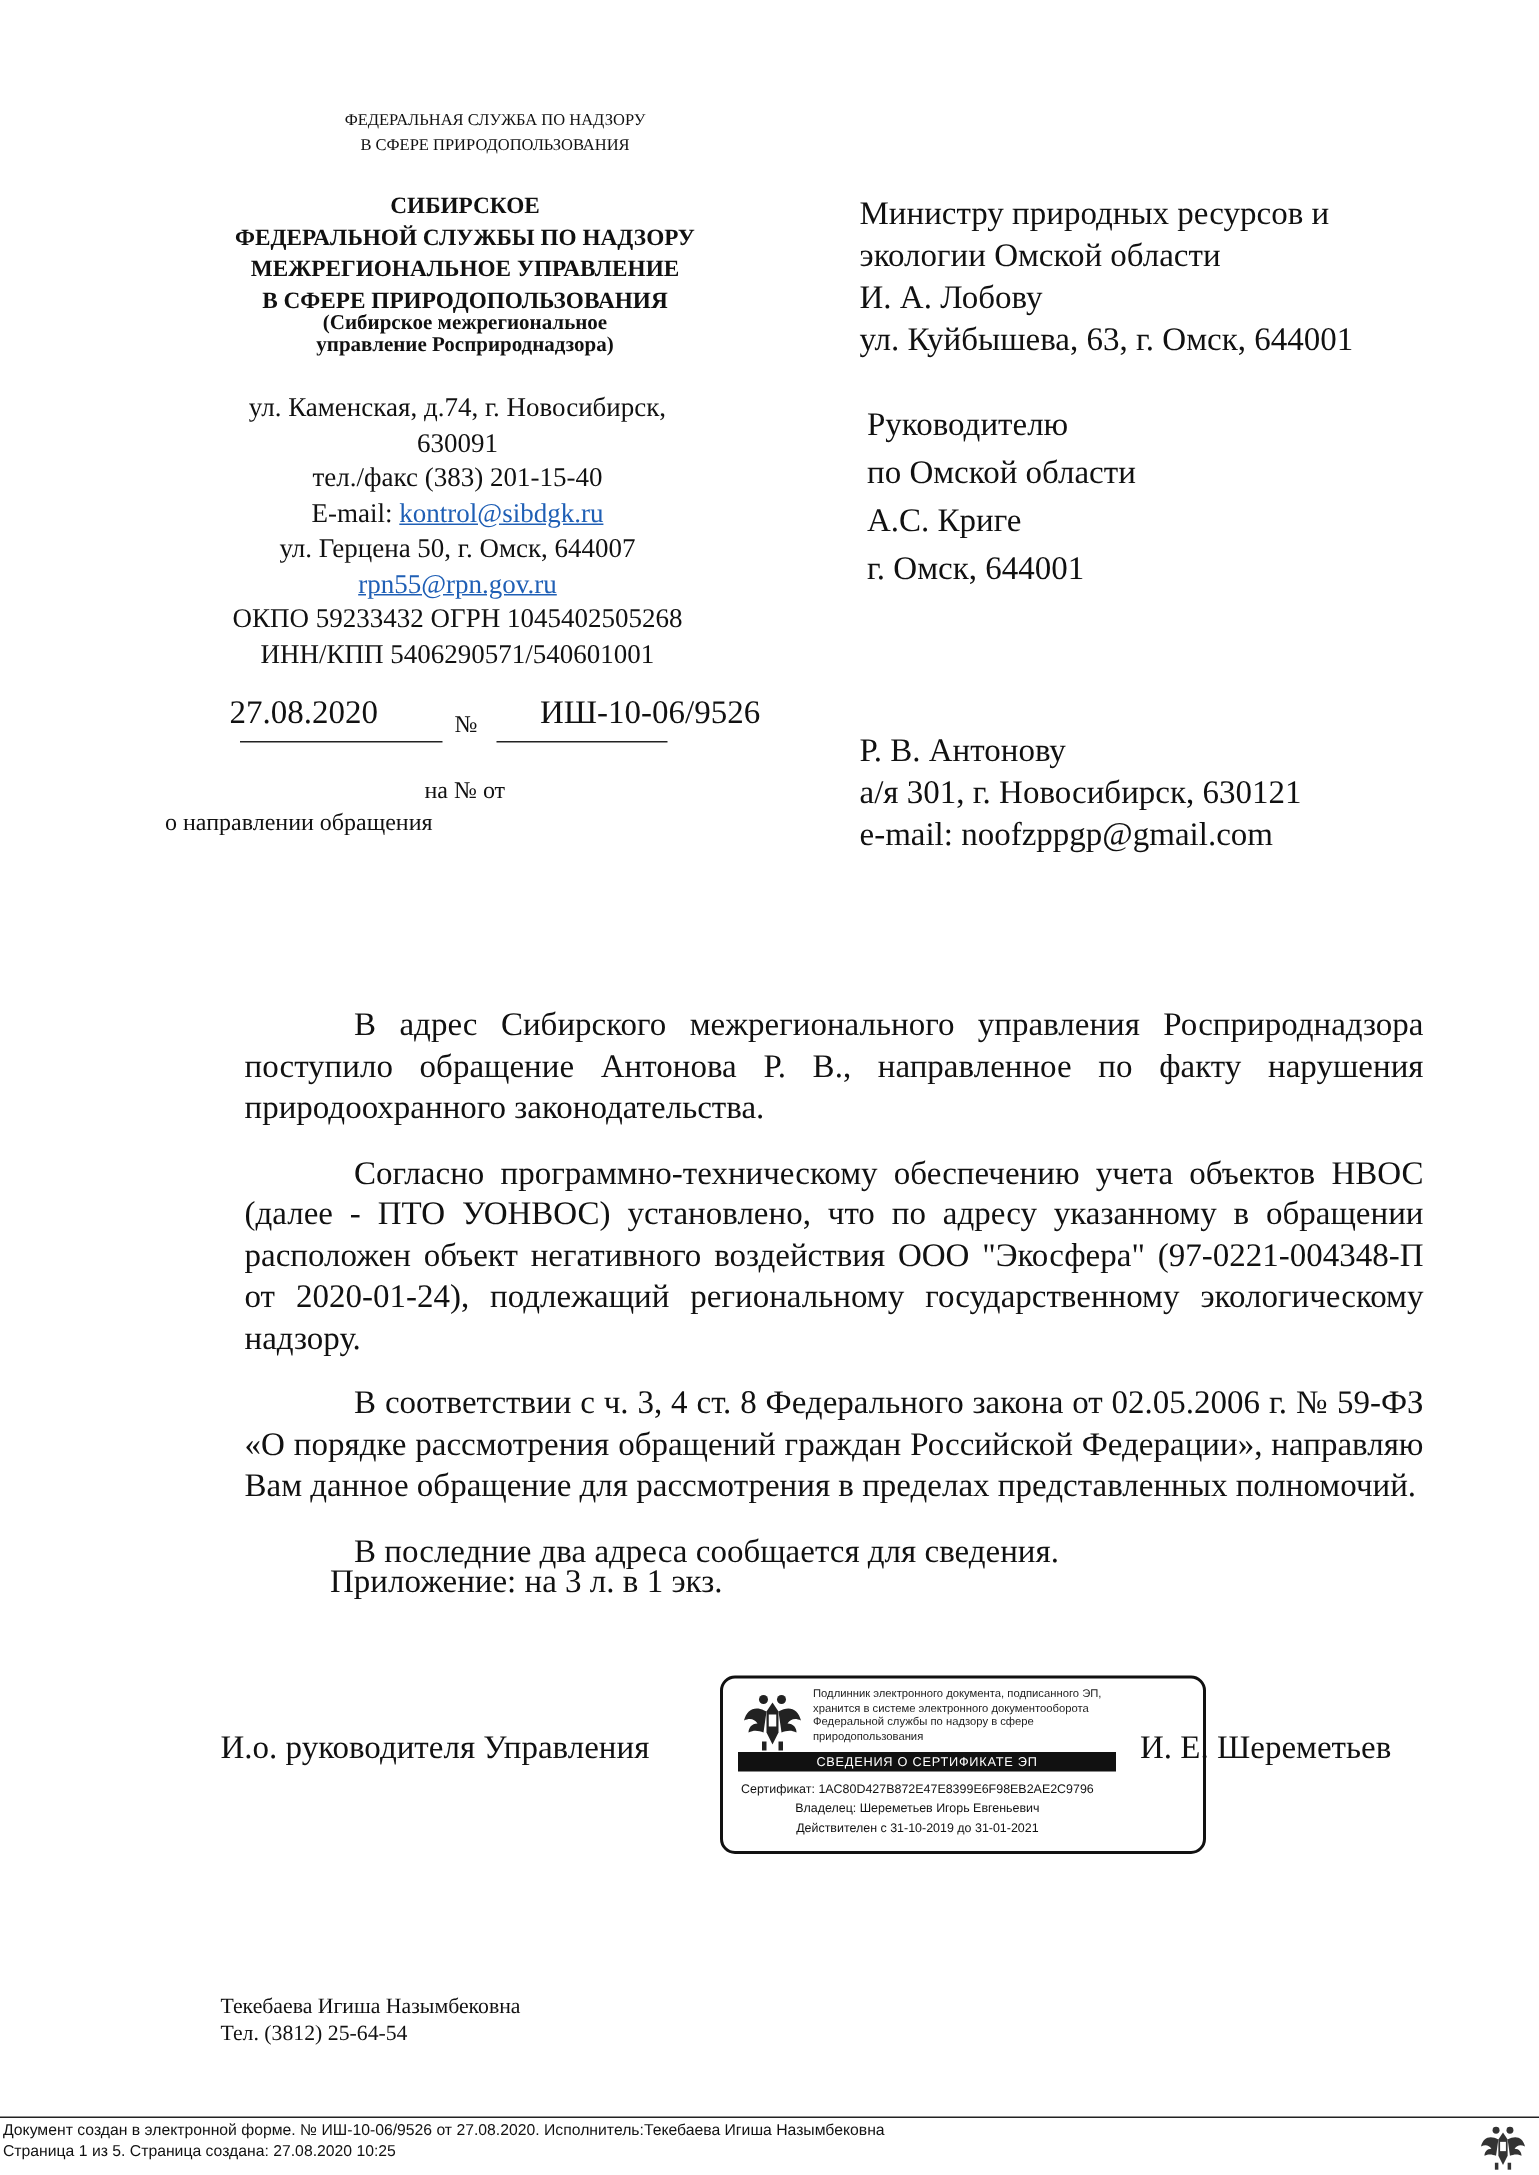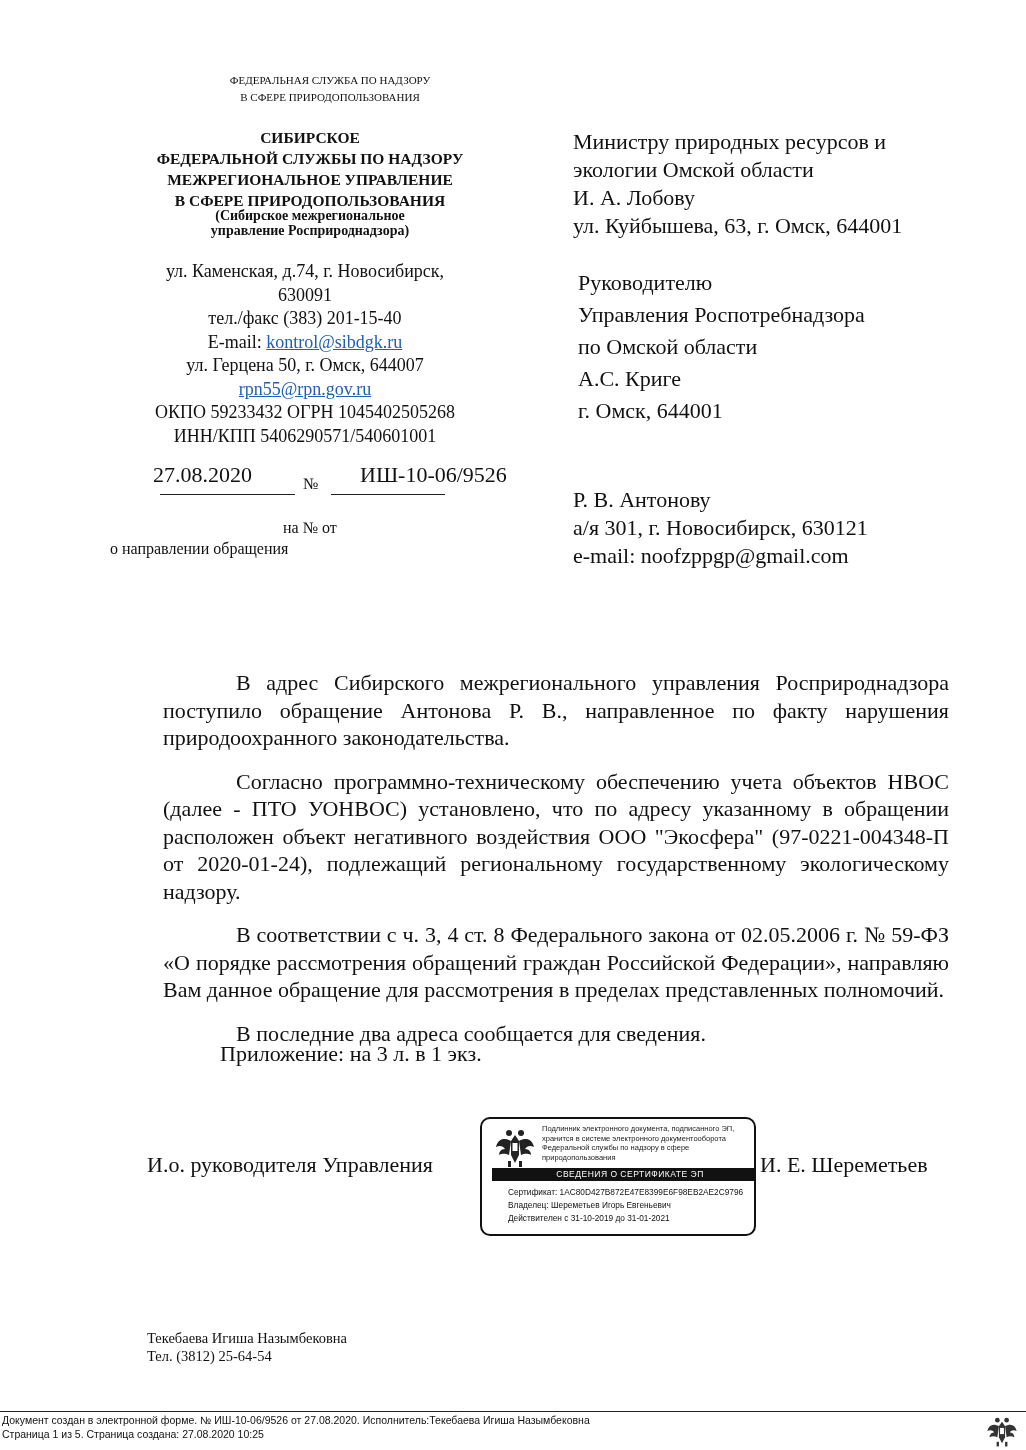--- a/index.html
+++ b/index.html
@@ -21,25 +21,25 @@
     .addr { font-size:22px; line-height:28px; }
     .addr1 { left:573px; top:128px; }
     .addr2 { left:578px; top:267px; line-height:32px; }
     .addr3 { left:573px; top:486px; }
     .body-text { left:147px; top:653px; width:818px; font-size:22px; line-height:27.5px; text-align:justify; }
     .body-text p { margin:16px; text-indent:73px; }
     .body-text p.noind { text-indent:73px; }
     .appendix { left:220px; top:1041px; font-size:22px; }
     .sign-title { left:147px; top:1152px; font-size:22px; }
     .sign-name { left:760px; top:1152px; font-size:22px; }
-    .stamp { left:480px; top:1117px; width:276px; height:119px; border:2px solid #111; border-radius:10px; box-sizing:border-box; font-family:"Liberation Sans", sans-serif; overflow:hidden; }
+    .stamp { left:480px; top:1117px; width:324px; height:119px; border:2px solid #111; border-radius:10px; box-sizing:border-box; font-family:"Liberation Sans", sans-serif; overflow:hidden; }
     .stamp-emblem { position:absolute; left:12px; top:6px; width:42px; height:44px; }
     .stamp-note { position:absolute; left:60px; top:5px; width:210px; font-size:7.5px; line-height:9.6px; color:#222; }
-    .stamp-bar { position:absolute; left:10px; top:49px; width:252px; height:13px; background:#111; color:#fff; font-size:8.5px; line-height:13px; text-align:center; letter-spacing:0.5px;padding-left:12px; }
-    .stamp-lines { position:absolute; left:26px; top:67px; font-size:8.3px; line-height:13px; color:#111; white-space:nowrap; }
+    .stamp-bar { position:absolute; left:10px; top:49px; width:252px; height:13px; background:#111; color:#fff; font-size:8.5px; line-height:13px; text-align:center; letter-spacing:0.5px; }
+    .stamp-lines { position:absolute; left:12px; top:67px; font-size:8.3px; line-height:13px; color:#111; white-space:nowrap;text-align:center; }
     .executor { left:147px; top:1329px; font-size:14.5px; line-height:18px; }
     .footer-line { left:0; top:1411px; width:1026px; height:1px; background:#222; }
     .footer { left:2px; top:1413px; font-family:"Liberation Sans", sans-serif; font-size:10.5px; line-height:14px; }
     .footer-emblem { left:985px; top:1414px; width:34px; height:34px; }
   </style>
 </head>
 <body>
 
 <div class="abs org-top center">
   <div>ФЕДЕРАЛЬНАЯ СЛУЖБА ПО НАДЗОРУ</div>
@@ -78,21 +78,20 @@
 <div class="abs subject">о направлении обращения</div>
 
 <div class="abs addr addr1">
   <div>Министру природных ресурсов и</div>
   <div>экологии Омской области</div>
   <div>И. А. Лобову</div>
   <div>ул. Куйбышева, 63, г. Омск, 644001</div>
 </div>
 <div class="abs addr addr2">
   <div>Руководителю</div>
-  <div>Управления Роспотребнадзора</div>
   <div>по Омской области</div>
   <div>А.С. Криге</div>
   <div>г. Омск, 644001</div>
 </div>
 <div class="abs addr addr3">
   <div>Р. В. Антонову</div>
   <div>а/я 301, г. Новосибирск, 630121</div>
   <div>e-mail: noofzppgp@gmail.com</div>
 </div>
 

